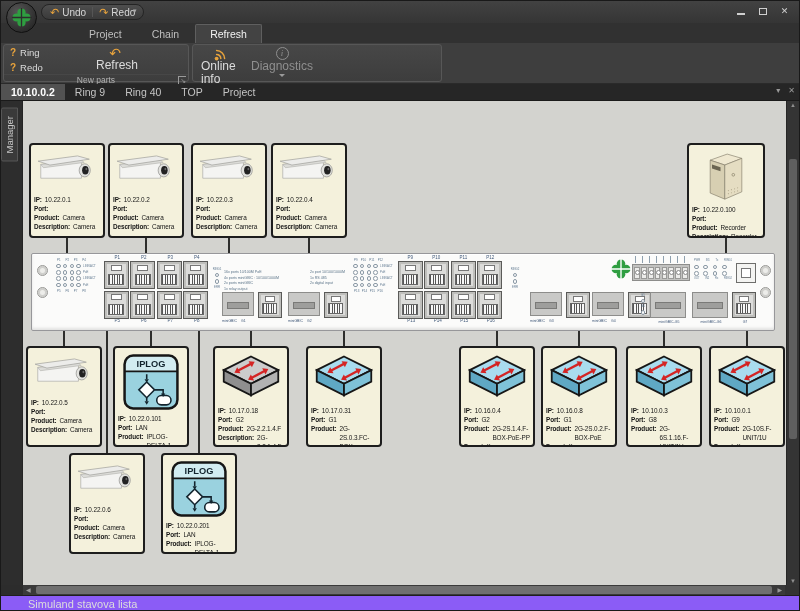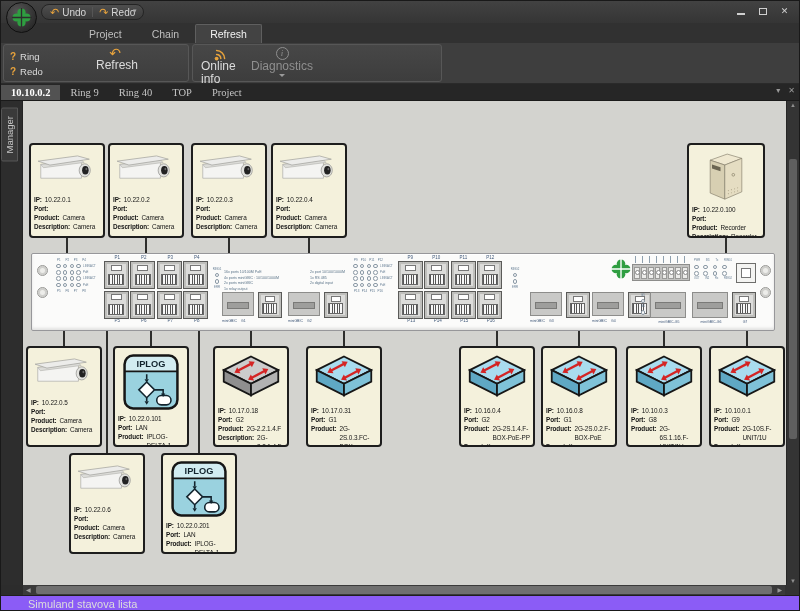--- a/index.html
+++ b/index.html
@@ -52,21 +52,21 @@
   .ii { font-family:"Liberation Serif",serif; font-style:italic; font-size:9px; color:#8f8f8f; line-height:1; }
   .dcaret { width:0; height:0; border-left:3px solid transparent; border-right:3px solid transparent;
             border-top:3px solid #9a9a9a; margin-top:1px; }
   .rgfooter { height:11px; display:flex; align-items:center; justify-content:center; position:relative;
               font-size:8.5px; color:#b2b2b2; border-top:1px solid #474747; }
   .launcher { position:absolute; right:2px; top:1px; font-size:7px; color:#9a9a9a; line-height:1;
               border-top:1px solid #9a9a9a; border-left:1px solid #9a9a9a; padding:0 0 1px 1px; }
 
   
   .doctabs { height:17px; background:#262626; display:flex; align-items:center; border-bottom:1px solid #1a1a1a; position:relative; }
-  .dtl { display:flex; height:100%; align-items:flex-end;font-family:Liberation Serif, serif; }
+  .dtl { display:flex; height:100%; align-items:flex-end; }
   .dtab { font-size:10.5px; color:#c4c4c4; padding:2px 10px; display:flex; align-items:center; }
   .dtab.active { background:#525252; color:#ffffff; font-weight:bold; }
   .dt-icons { position:absolute; right:4px; top:2px; display:flex; gap:8px; font-size:8px; color:#9a9a9a; }
 
   
   .workspace { height:484px; display:flex; }
   .rail { width:22px; background:#2d2d2d; border-right:1px solid #242424; }
   .vtab { margin-top:7px; writing-mode:vertical-rl; transform:rotate(180deg); background:#3a3a3a;
           border:1px solid #565656; color:#c8c8c8; font-size:9.5px; padding:7px 2px; border-radius:0 2px 2px 0; }
   .canvas { position:relative; width:764px; background:#d3d3cf; overflow:hidden; }
@@ -196,20 +196,24 @@
         <div class="rsmall">
           <span class="qmark">?</span>
           <span>Redo</span>
         </div>
       </div>
       <div class="rbig">
         <span class="refresh-ic">↶</span>
         <span class="rbl">Refresh</span>
       </div>
     </div>
+    <div class="rgfooter">
+      <span>New parts</span>
+      <span class="launcher">↘</span>
+    </div>
   </div>
   <div class="rgroup g2">
     <div class="rgcontent">
       <div class="rbig">
         <span class="oi-ic" id="oi-icon"><svg width="14" height="13" viewBox="0 0 14 13" fill="none">
     <circle cx="3.6" cy="10.6" r="1.9" fill="#e8a33c"></circle>
     <path d="M3.6 6.4 A4.2 4.2 0 0 1 7.8 10.6" stroke="#e8a33c" stroke-width="1.5" stroke-linecap="round"></path>
     <path d="M3.6 2.6 A8 8 0 0 1 11.6 10.6" stroke="#e8a33c" stroke-width="1.5" stroke-linecap="round"></path>
             </svg></span>
         <span class="rbl">Online info</span>

